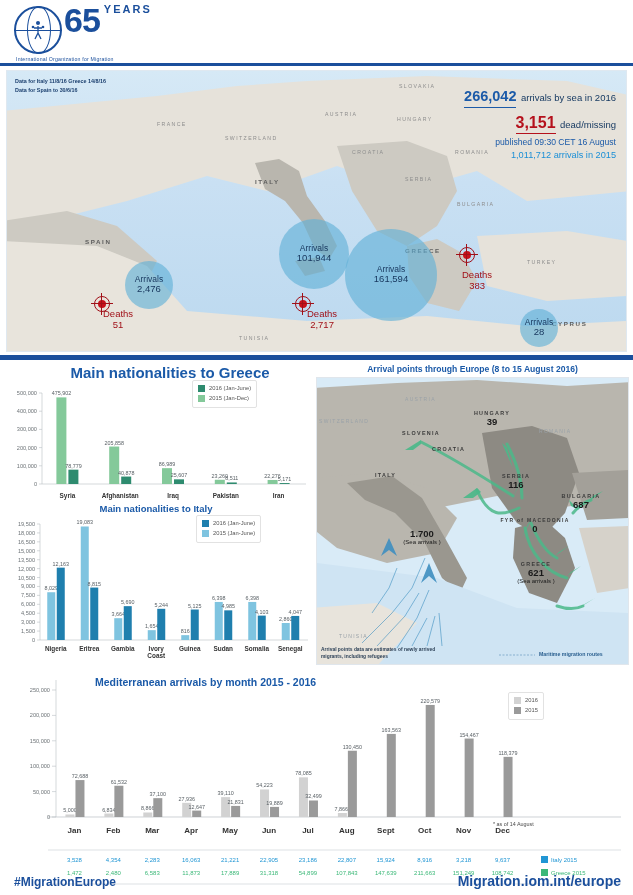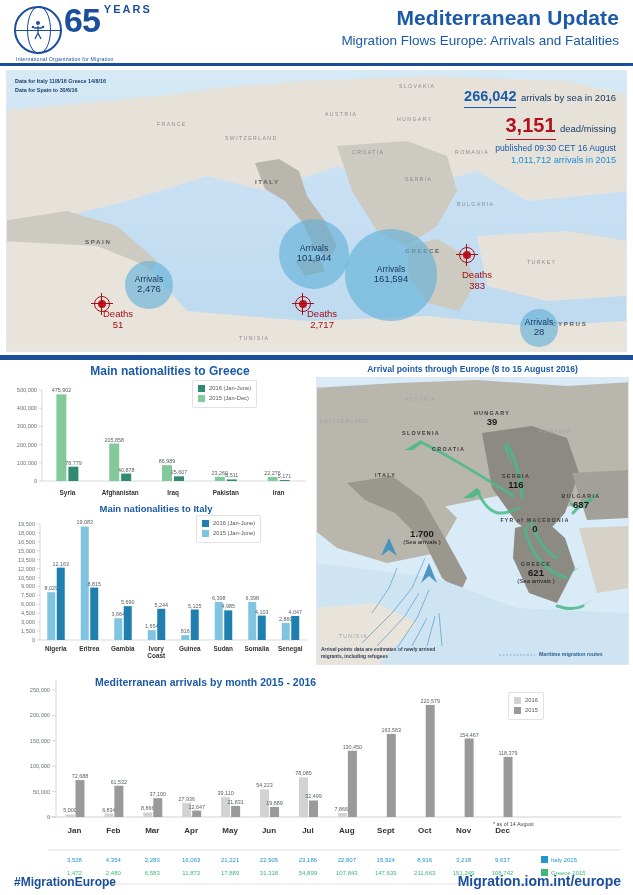--- a/index.html
+++ b/index.html
@@ -61,21 +61,21 @@
     position: relative; margin: 4px 6px 0 6px; height: 282px;
     background: #cfe3f2; overflow: hidden; border: 1px solid #dfe8f0;
   }
   .sea { position:absolute; inset:0; background:
       linear-gradient(180deg,#d6e9f6 0%, #c9e0f3 40%, #bcd9ef 100%); }
   .map-note { position: absolute; left: 8px; top: 6px; font-size: 5.4px;
     color: #1b3f6e; font-weight: bold; line-height: 1.7; }
   .stats { position: absolute; right: 10px; top: 14px; text-align: right; line-height: 1.35; }
   .stat-big { font-size: 14.5px; color: #1b5aa8; font-weight: bold;
     border-bottom: 1.4px solid #1b5aa8; display: inline-block; }
-  .stat-red { font-size: 20px; color: #b5111c; font-weight: bold;
+  .stat-red { font-size: 16px; color: #b5111c; font-weight: bold;
     border-bottom: 1.4px solid #b5111c; display: inline-block; }
   .stat-lbl { font-size: 9.5px; color: #12365f; }
   .stat-lbl-red { font-size: 9.5px; color: #12365f; }
   .stat-line { font-size: 8.6px; color: #1b5aa8; margin-top: 3px; }
   .stat-line2 { font-size: 9.2px; color: #1b8fd6; }
   .bubble {
     position: absolute; border-radius: 50%;
     background: rgba(96,176,214,0.62);
     display: flex; flex-direction: column; align-items: center;
     justify-content: center; color: #17365d; text-align: center;
@@ -147,24 +147,20 @@
         <circle cx="2" cy="7" r="1.3" fill="#1b4f9c"></circle>
         <circle cx="12" cy="7" r="1.3" fill="#1b4f9c"></circle>
       </svg>
     </div>
     <div style="display:flex;flex-direction:row;">
       <div class="sixty5">65</div>
       <div class="years">YEARS</div>
     </div>
     <div class="iom-sub">International Organization for Migration</div>
   </div>
-  <div class="title-block">
-    <div class="main-title">Mediterranean Update</div>
-    <div class="sub-title">Migration Flows Europe: Arrivals and Fatalities</div>
-  </div>
 </div>
 
 <div class="map-panel">
   <div class="sea"></div>
 
   <svg style="position:absolute;inset:0;" width="621" height="282" viewBox="0 0 621 282">
 
     <path d="M-5,40 L150,25 L230,15 L300,10 L420,5 L560,10 L625,25 L625,120 L520,130 L470,100 L400,120 L330,95 L260,120 L200,105 L120,130 L40,150 L-5,160 Z" fill="#e6e2da"></path>
     <path d="M-5,150 L60,140 L110,155 L150,190 L120,250 L40,275 L-5,282 Z" fill="#cdcac2"></path>
     <path d="M-5,170 L90,175 L140,195 L180,240 L300,250 L420,245 L520,255 L621,250 L621,282 L-5,282 Z" fill="#e8e4dc"></path>
@@ -259,21 +255,21 @@
     <div class="d1">Deaths</div>
     <div class="d2">383</div>
   </div>
 </div>
 
 <div class="blue-div"></div>
 
 <div class="charts">
 
   <div style="position:absolute;left:0;top:2px;width:312px;height:140px;">
-    <div class="chart-title" style="font-size:12px;padding-top:2px;padding-left:28px;">Main nationalities to Greece</div>
+    <div class="chart-title" style="font-size:15px;padding-top:2px;padding-left:28px;">Main nationalities to Greece</div>
     <svg id="greeceSvg" width="312" height="125" viewBox="0 0 312 125">
         <line x1="42" y1="12" x2="42" y2="103" stroke="#b9bfc4" stroke-width="0.6"></line>
         <line x1="42" y1="103" x2="306" y2="103" stroke="#b9bfc4" stroke-width="0.6"></line>
         <line x1="39" y1="12" x2="42" y2="12" stroke="#b9bfc4" stroke-width="0.6"></line>
         <text x="37" y="14" text-anchor="end" class="axis-lbl">500,000</text>
         <line x1="39" y1="30.200000000000003" x2="42" y2="30.200000000000003" stroke="#b9bfc4" stroke-width="0.6"></line>
         <text x="37" y="32.2" text-anchor="end" class="axis-lbl">400,000</text>
         <line x1="39" y1="48.4" x2="42" y2="48.4" stroke="#b9bfc4" stroke-width="0.6"></line>
         <text x="37" y="50.4" text-anchor="end" class="axis-lbl">300,000</text>
         <line x1="39" y1="66.6" x2="42" y2="66.6" stroke="#b9bfc4" stroke-width="0.6"></line>

